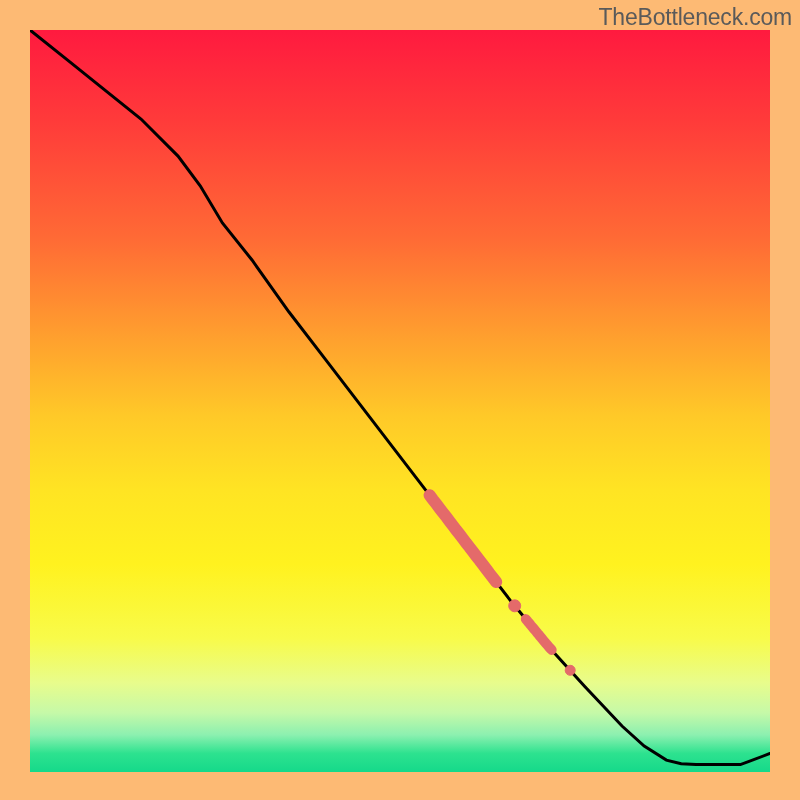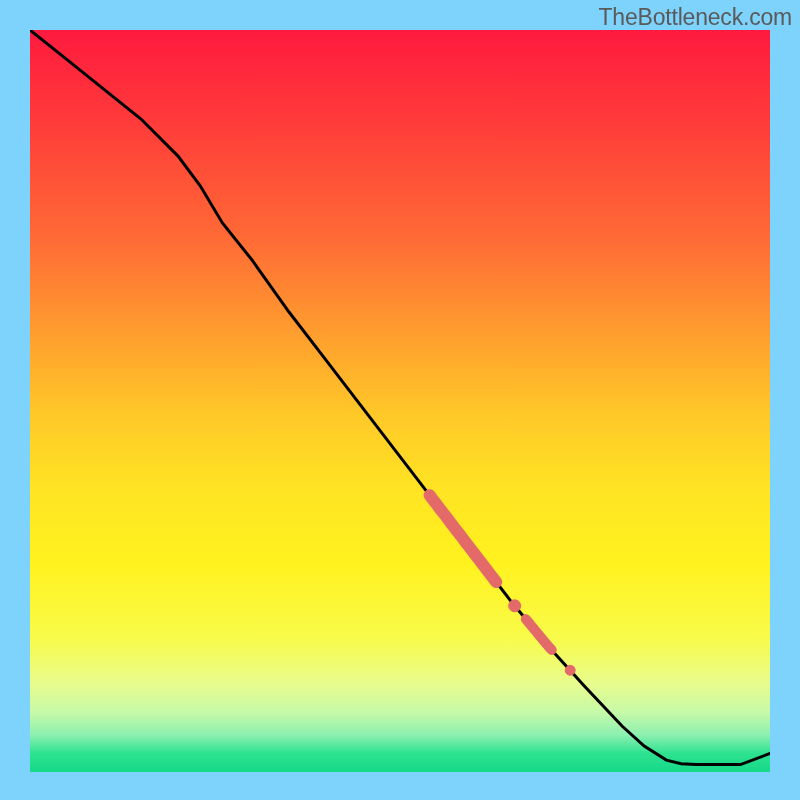--- a/index.html
+++ b/index.html
@@ -1,21 +1,21 @@
 <!DOCTYPE html>
 <html><head>
 <meta charset="utf-8">
 <style>
   * { margin: 0; padding: 0; box-sizing: border-box; }
   html, body { width: 800px; height: 800px; overflow: hidden; background: #000; }
   .container {
     position: relative;
     width: 800px;
     height: 800px;
-    background: #7dd3fc;
+    background: #fdba74;
   }
   .watermark {
     position: absolute;
     top: 4px;
     right: 8px;
     font-family: Arial, Helvetica, sans-serif;
     font-size: 23px;
     color: #5a5a5a;
     letter-spacing: -0.2px;
     z-index: 10;

